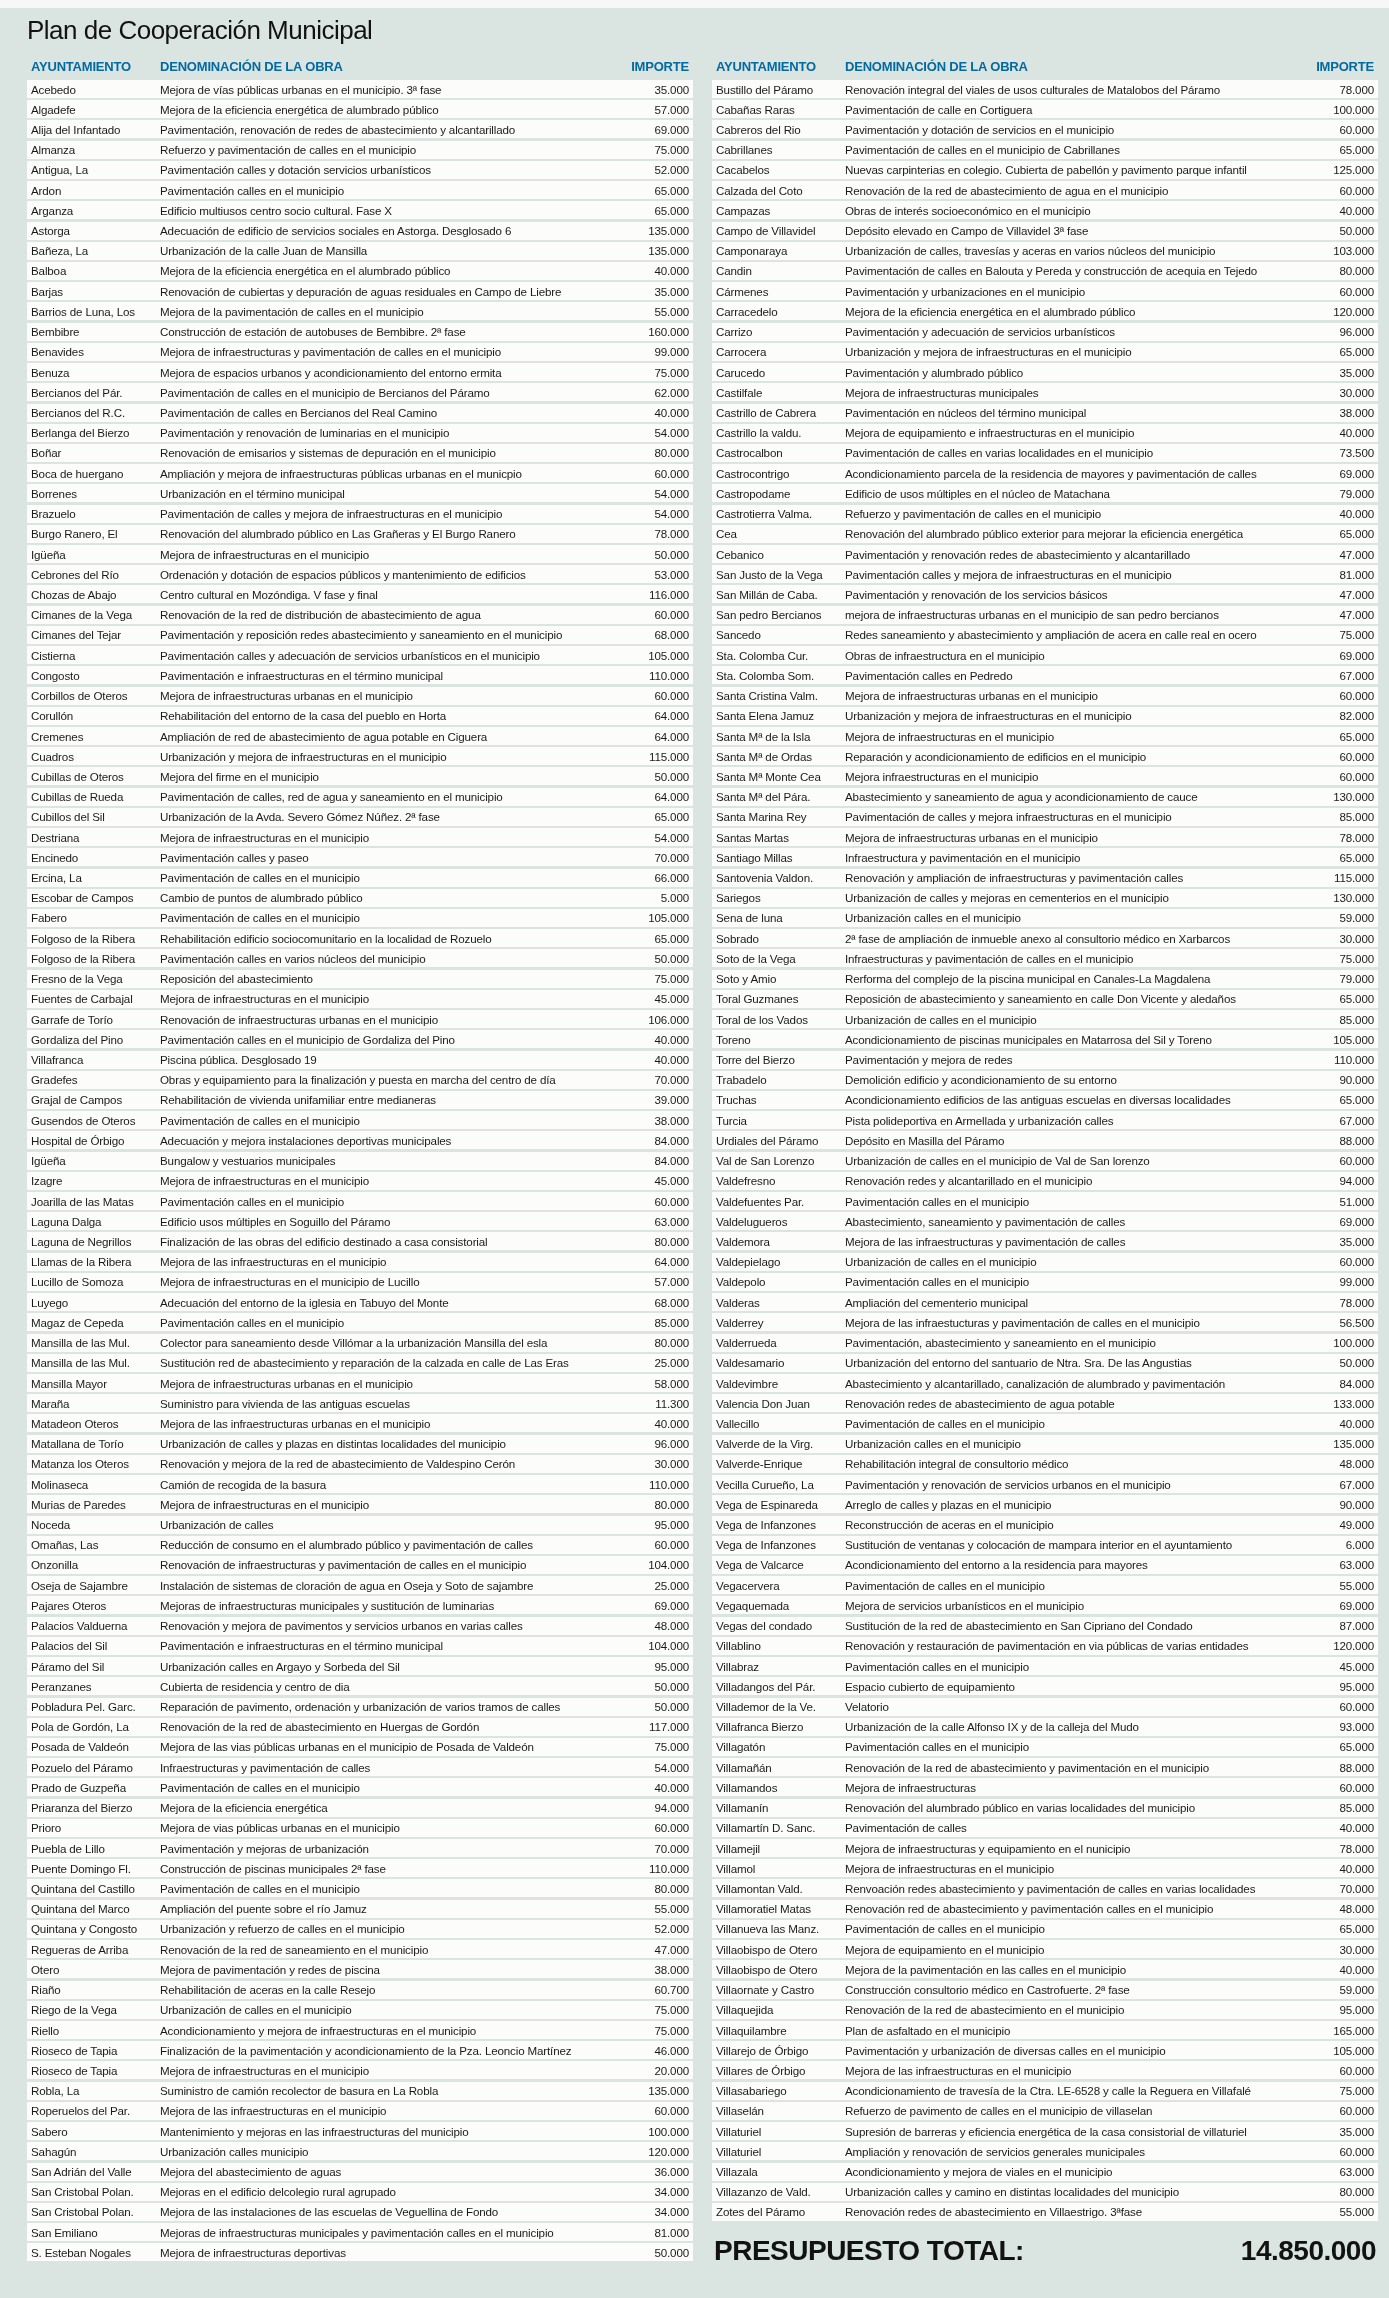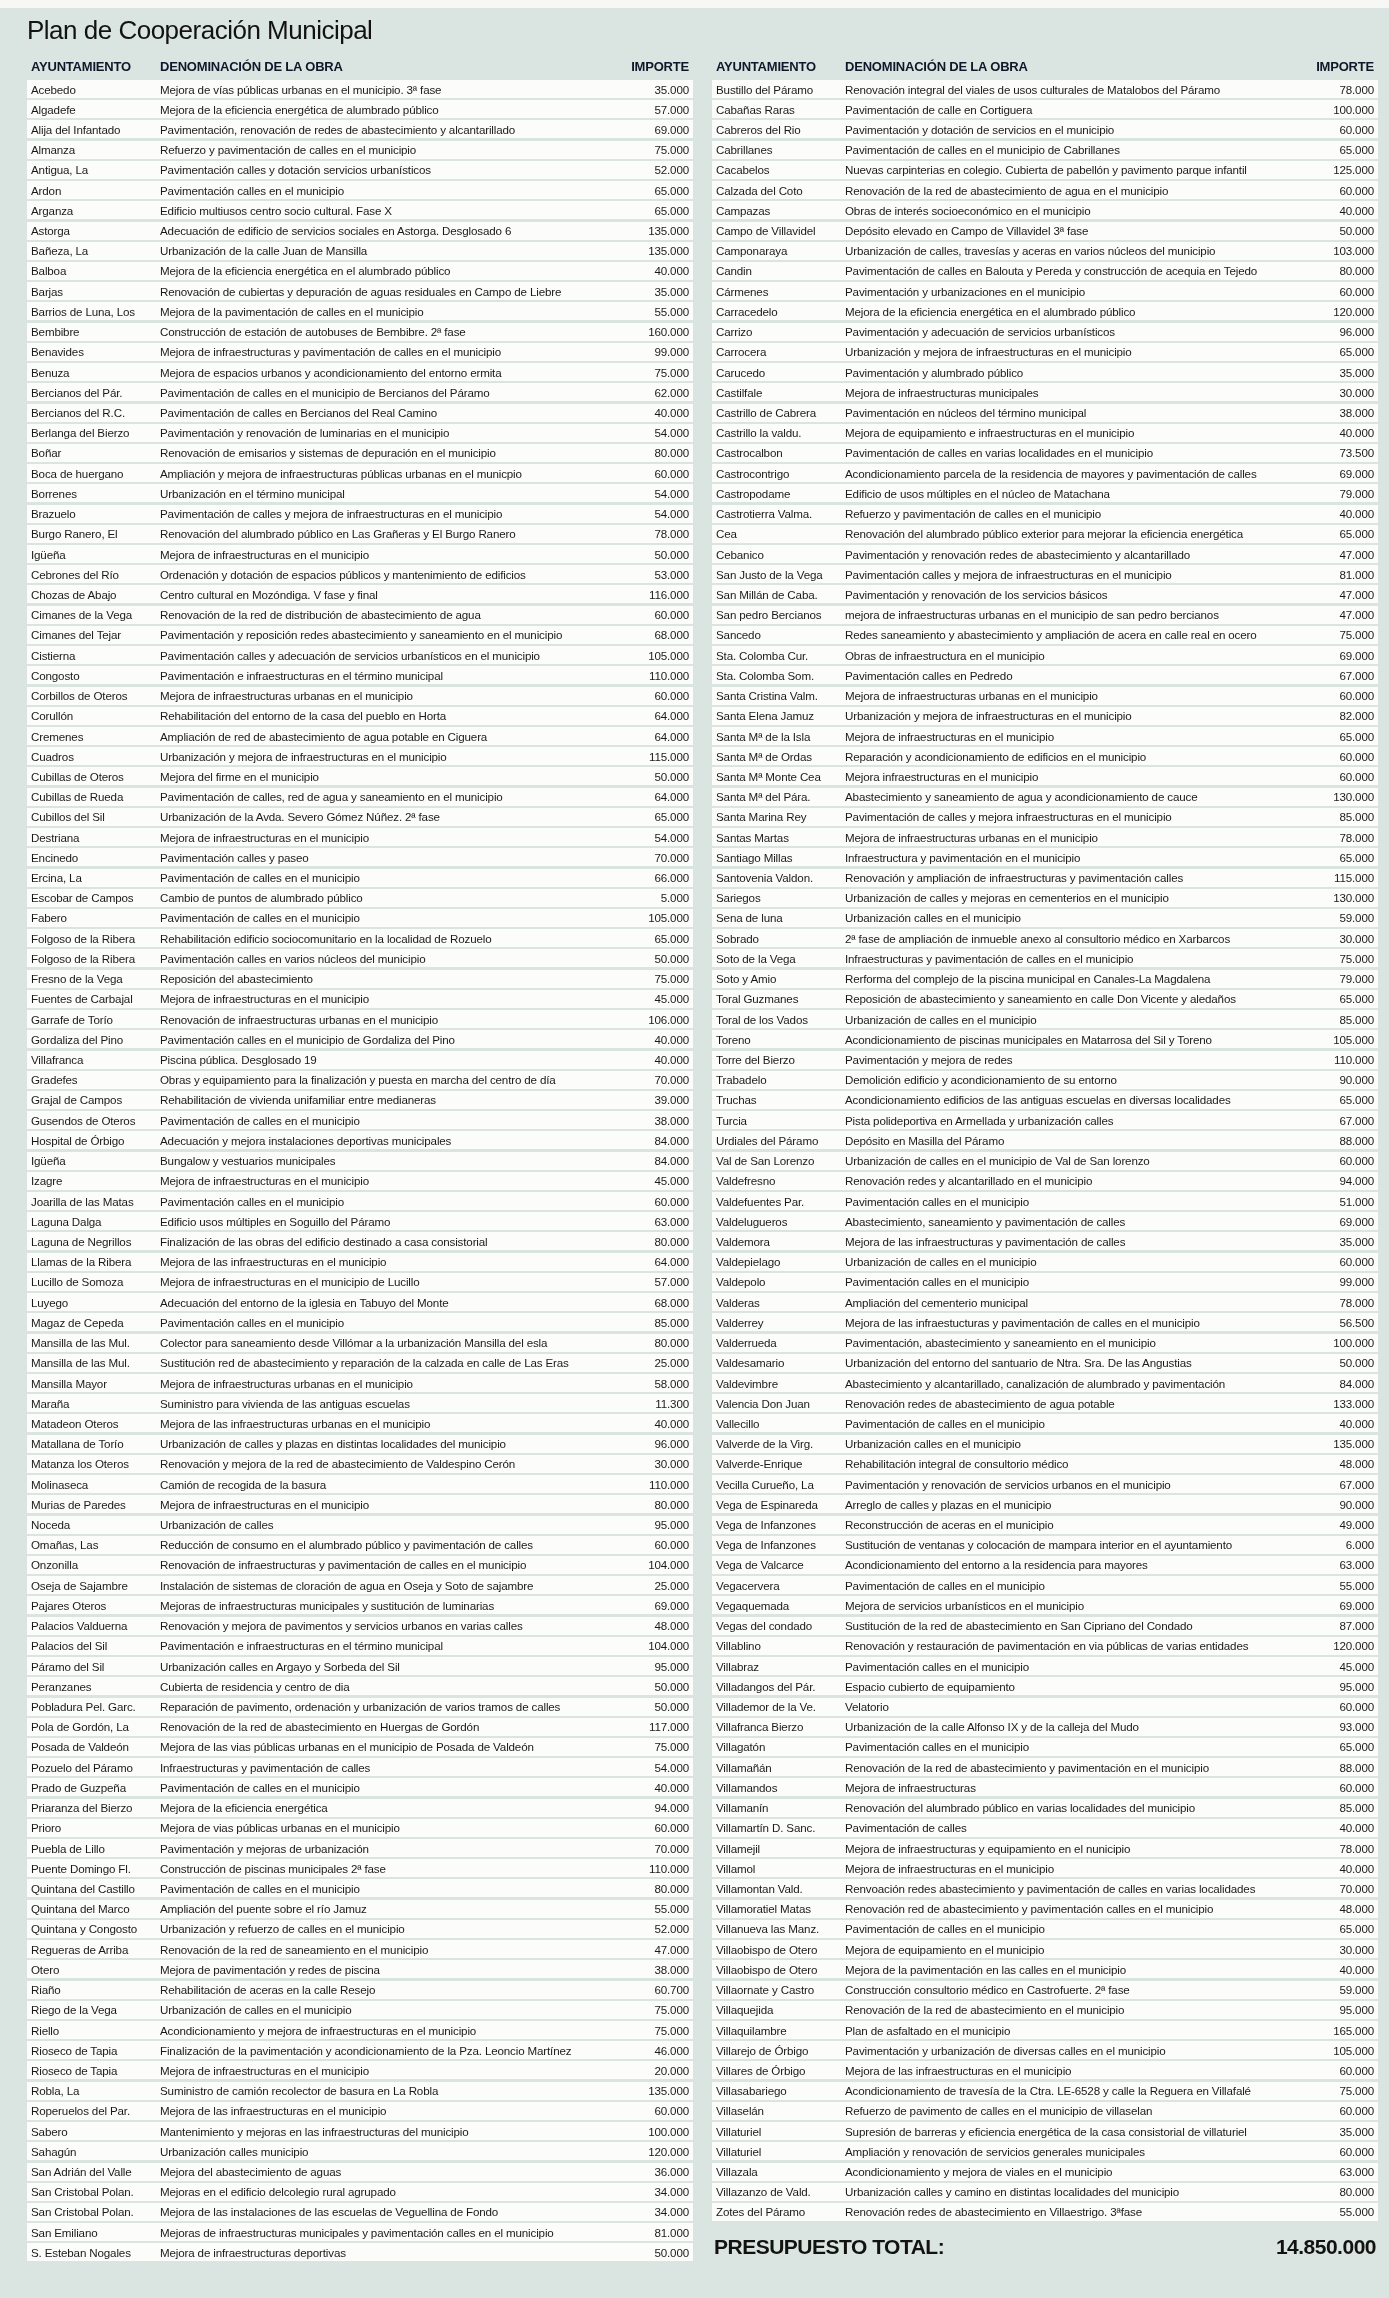--- a/index.html
+++ b/index.html
@@ -15,39 +15,39 @@
   .title{
     margin:7px 0 9px 27px;
     font-size:26px;line-height:30px;font-weight:normal;
     letter-spacing:-0.5px;color:#121210;
   }
   .columns{display:flex;gap:19px;padding:0 11px 0 27px;}
   .col{width:666px;flex:0 0 666px;}
   .hdr{
     display:flex;align-items:center;
     height:20px;padding:2px 0 4px 0;
-    font-size:13px;font-weight:bold;color:#0f172a;
+    font-size:13px;font-weight:bold;color:#0369a1;
     letter-spacing:-0.2px;
   }
   .rows{}
   .row{
     display:flex;align-items:center;
     height:18px;margin-bottom:2.23px;
     background:var(--row-bg,#fcfdfb);
     font-size:11.6px;letter-spacing:-0.15px;
     white-space:nowrap;
   }
   .c-ayto{width:129px;flex:0 0 129px;padding-left:4px;overflow:hidden;}
   .c-obra{flex:1 1 auto;overflow:hidden;}
   .c-imp{width:66px;flex:0 0 66px;text-align:right;padding-right:4px;overflow:hidden;}
   .hdr .c-ayto{padding-left:4px;}
   .total-row{
     display:flex;justify-content:space-between;align-items:center;
     margin-top:14px;padding:0 2px;
-    font-size:21px;font-weight:bold;letter-spacing:-0.5px;color:#121210;
+    font-size:28px;font-weight:bold;letter-spacing:-0.5px;color:#121210;
   }
 </style>
 </head>
 <body>
 
 <div class="page">
   <div class="top-strip"></div>
   <h1 class="title">Plan de Cooperación Municipal</h1>
 
   <div class="columns">

